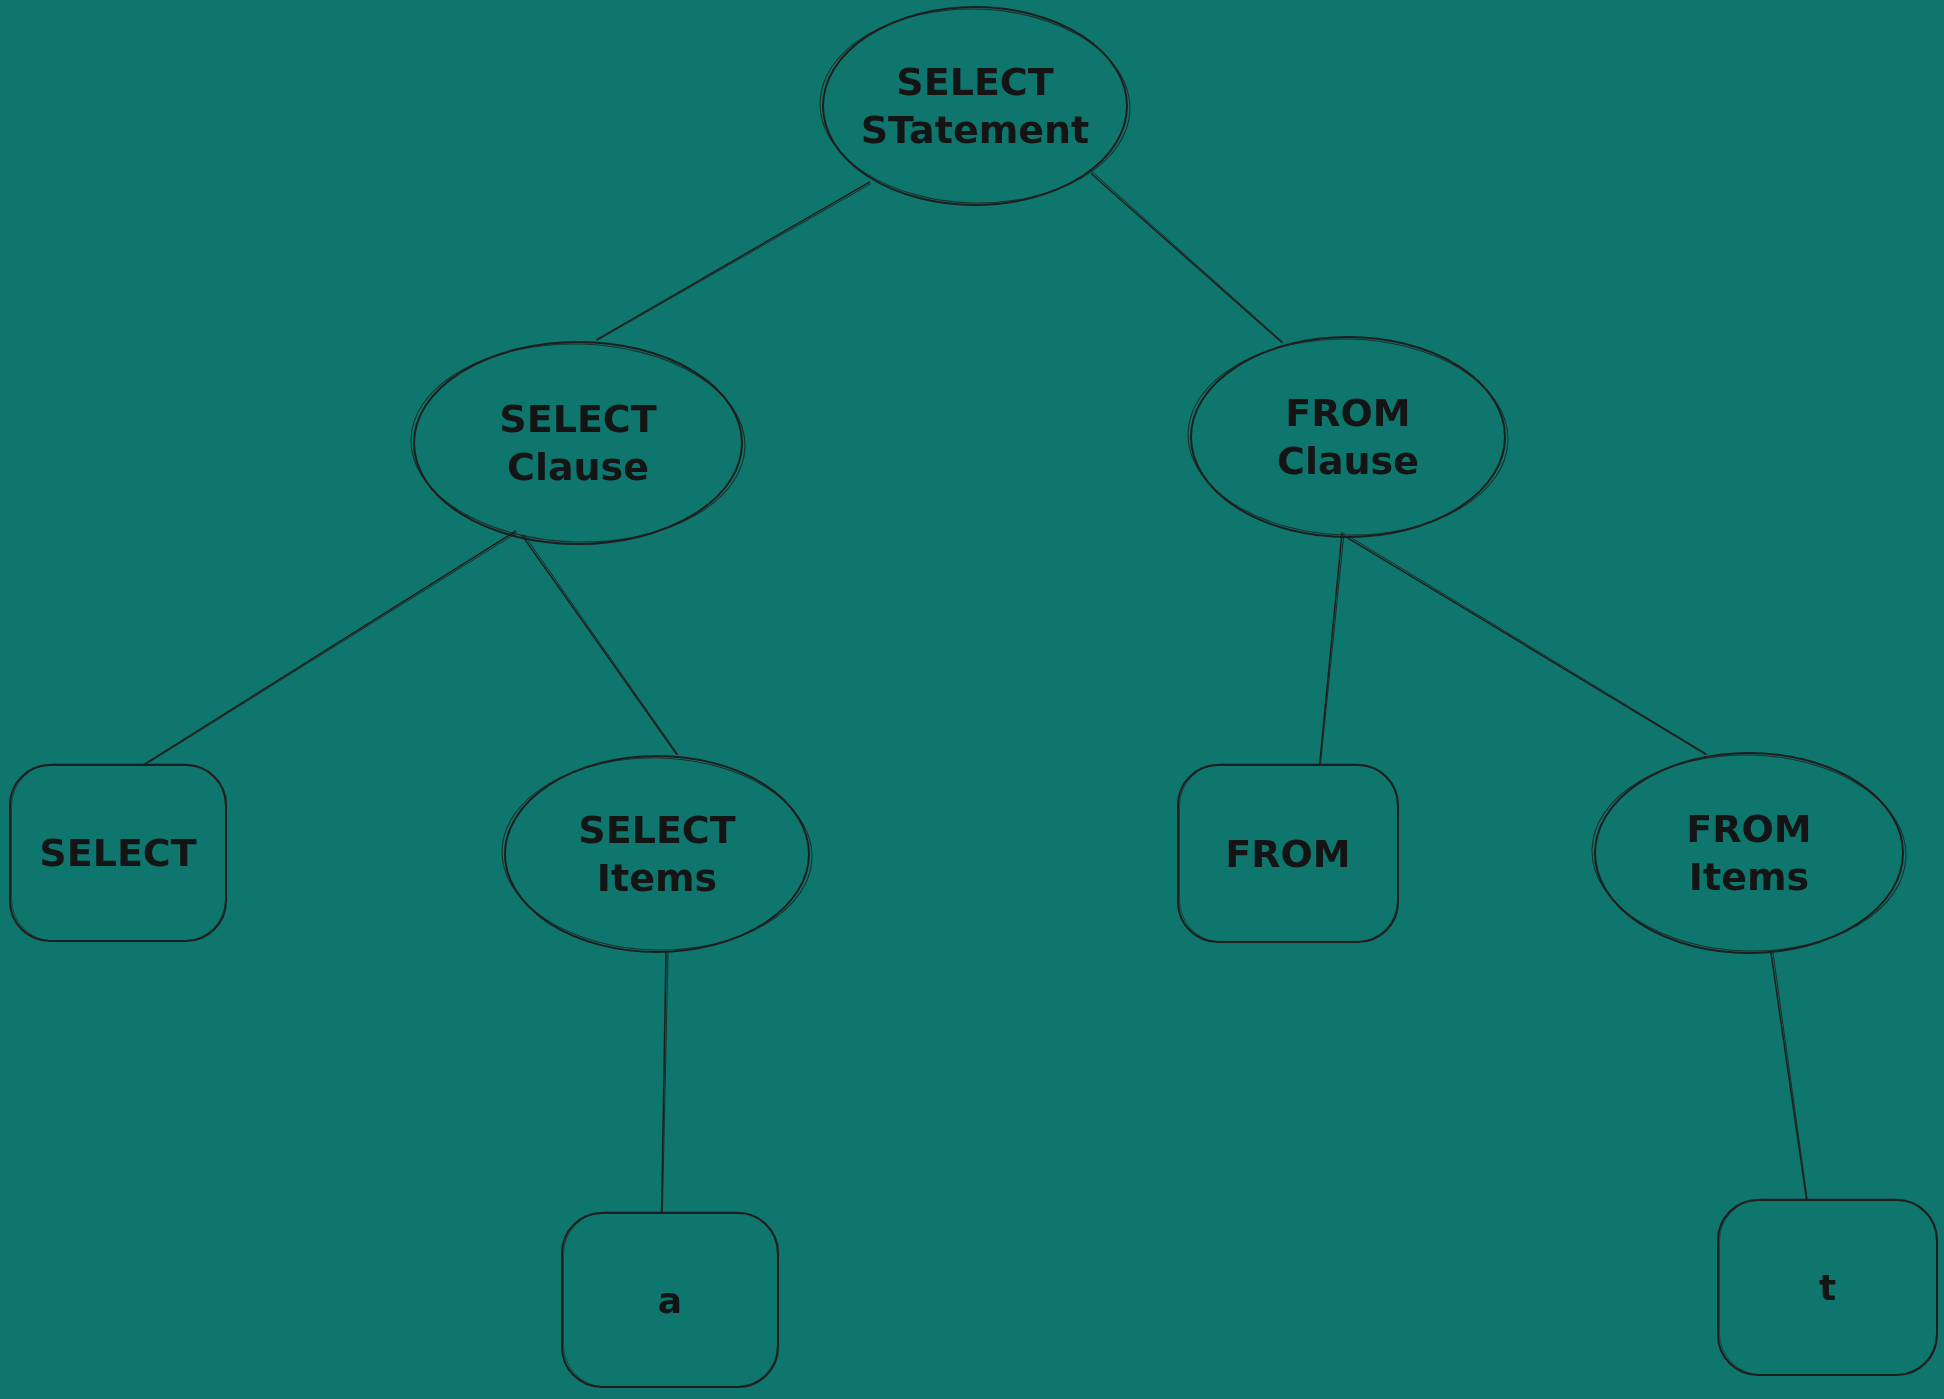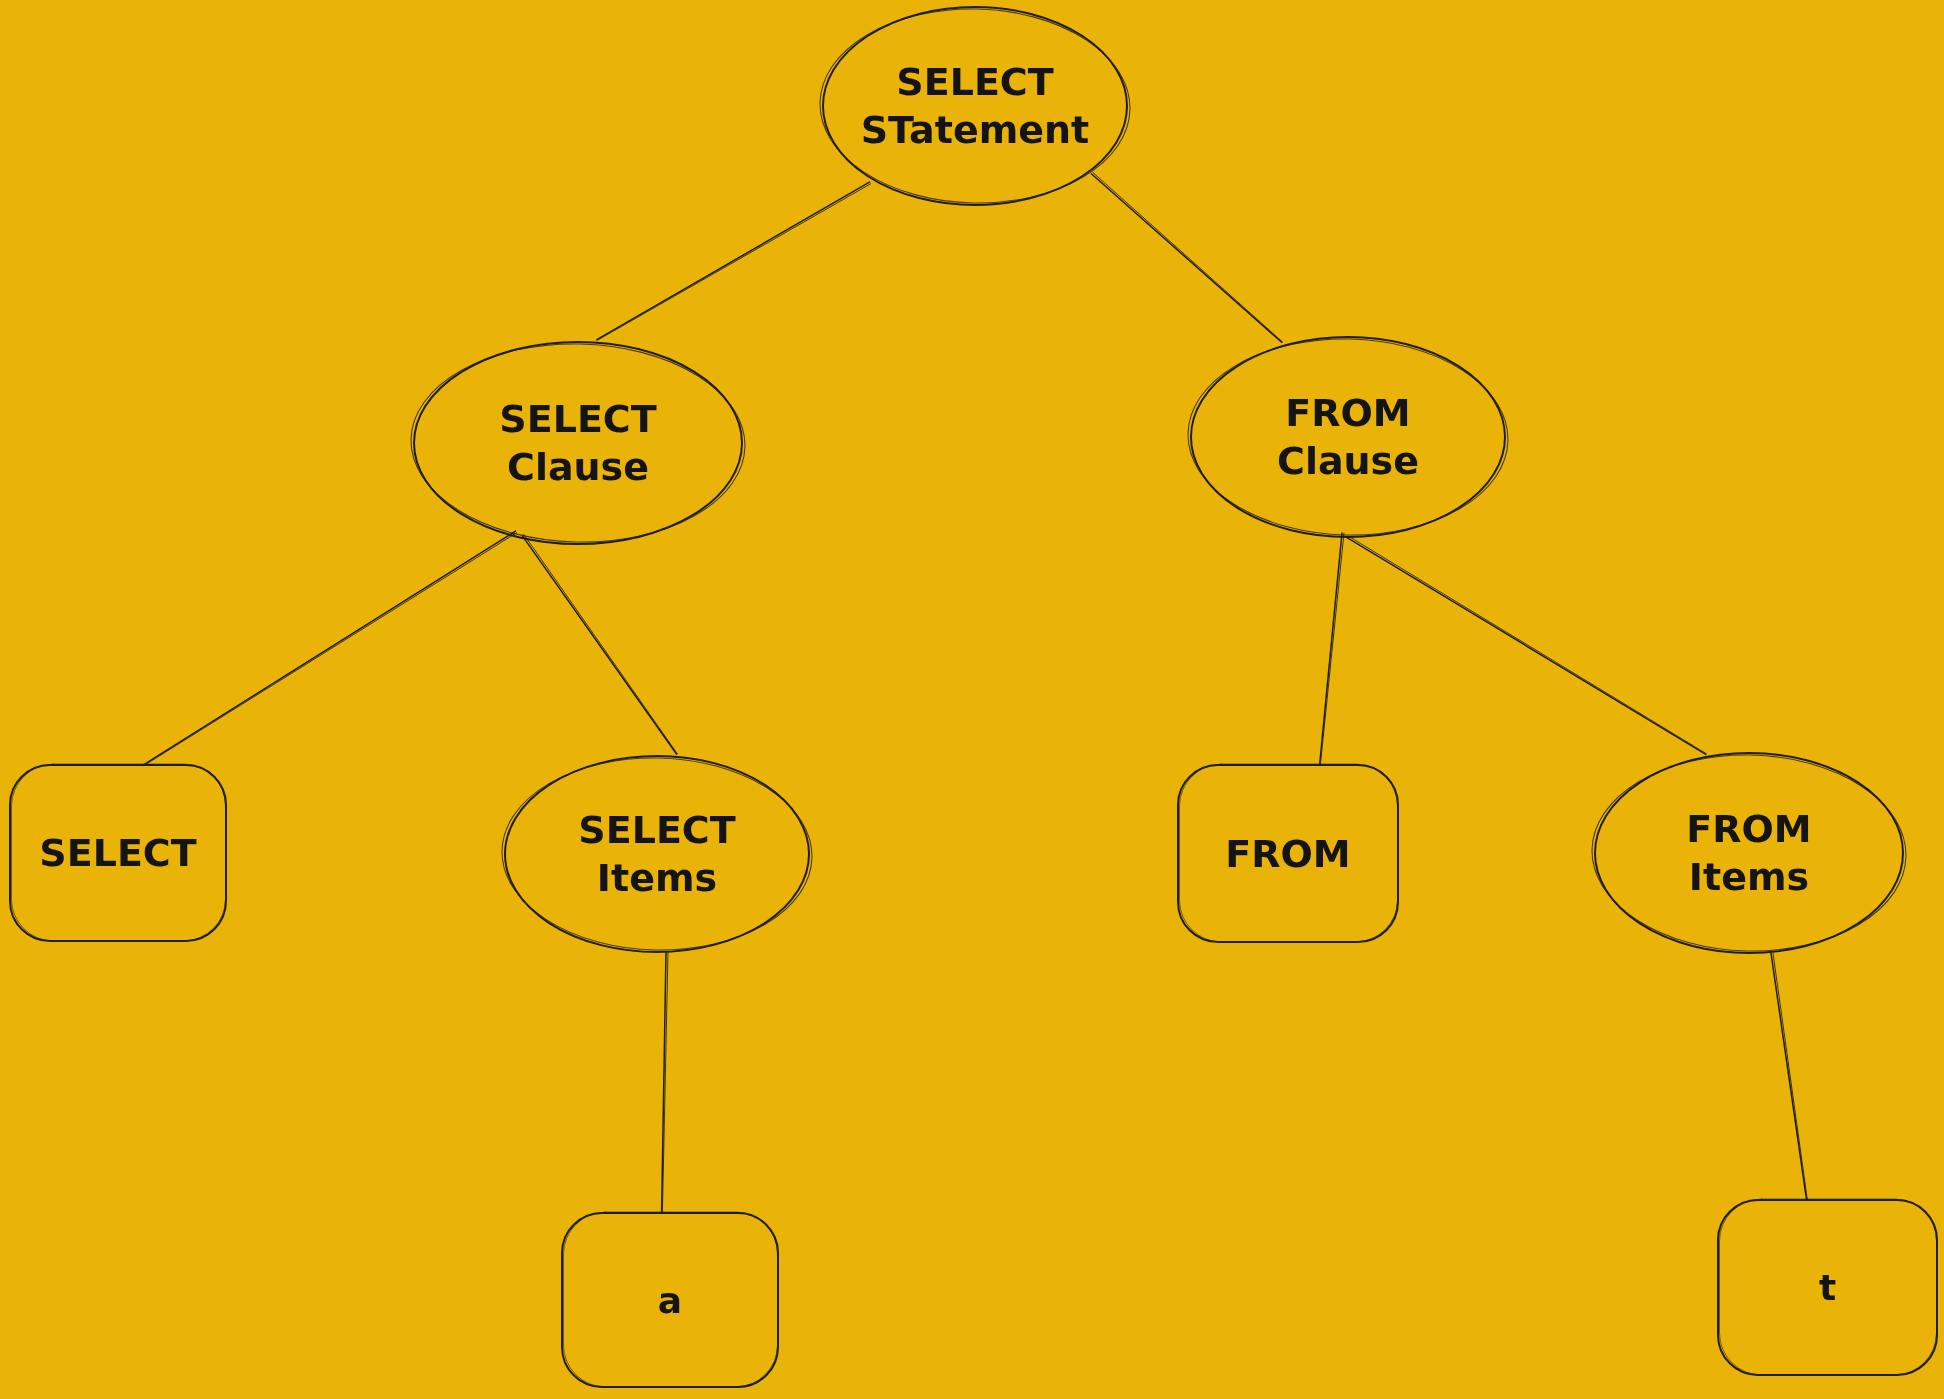--- a/index.html
+++ b/index.html
@@ -32,21 +32,21 @@
     text-anchor: middle;
   }
   .edge-line {
     fill: none;
     stroke-linecap: round;
   }
 </style>
 </head>
 <body>
 
-<div id="canvas-wrap" style="background: #eab308;">
+<div id="canvas-wrap" style="background: #0f766e;">
   <svg id="diagram-svg" xmlns="http://www.w3.org/2000/svg" width="1944" height="1399" viewBox="0 0 1944 1399">
       <g>
         <line class="edge-line" x1="869.5014692178279" y1="182.1331280029746" x2="596.8005876871312" y2="339.65325120118985" stroke="#1e1e1e" stroke-width="1.5" opacity="1"></line>
         <line class="edge-line" x1="870.4985307821721" y1="183.8668719970254" x2="597.1994123128688" y2="340.34674879881015" stroke="#1e1e1e" stroke-width="1" opacity="0.85"></line>
       </g>
       <g>
         <line class="edge-line" x1="1091.3353921047385" y1="173.7471923082822" x2="1281.7341568418954" y2="342.2988769233129" stroke="#1e1e1e" stroke-width="1.5" opacity="1"></line>
         <line class="edge-line" x1="1092.6646078952615" y1="172.2528076917178" x2="1282.2658431581046" y2="341.7011230766871" stroke="#1e1e1e" stroke-width="1" opacity="0.85"></line>
       </g>
       <g>

